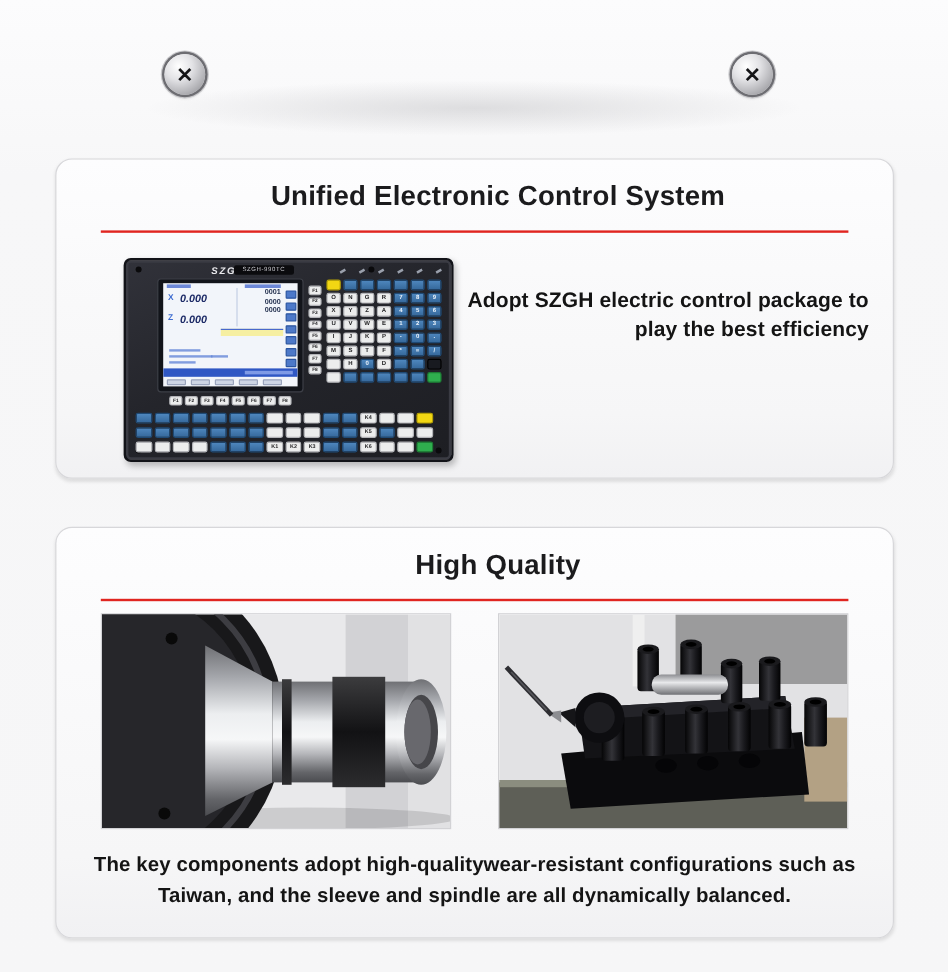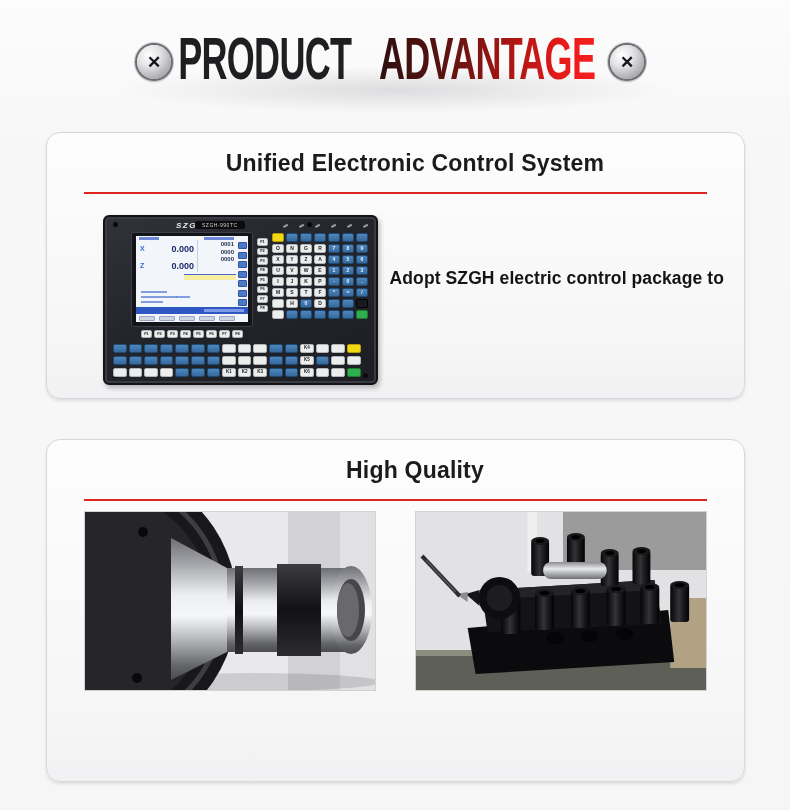--- a/index.html
+++ b/index.html
@@ -47,41 +47,41 @@
   .card1 { height: 267px; }
   .card2 { height: 343px; margin-top: 40px; }
   .card h2 {
     padding-top: 17px; text-align: center;
     font-size: 23px; font-weight: 700; color: #1b1b1d; letter-spacing: .2px; line-height: 27px; padding-left: 39px;
   }
   .red-line { height: 2px; background: #e02520; margin: 15px 37px 0 37px; }
   
   .card1-body { display: flex; margin-top: 21px; padding: 0 10px 0 56px; }
   .desc1 {
-    flex: 1; text-align: right; margin-top: 52px; padding-right: 10px;
+    flex: 1; text-align: right; margin-top: 24px; padding-right: 10px;
     font-size: 17.5px; font-weight: 700; color: #141414; line-height: 23.5px;
     letter-spacing: .1px;
   }
   
   .controller {
     position: relative; width: 275px; height: 170px; flex: none;
     background: linear-gradient(155deg, #31323a 0%, #24252b 45%, #1d1e23 100%);
     border: 2px solid #121318; border-radius: 6px;
     box-shadow: inset 0 0 0 2px #3a3b43, 2px 3px 5px rgba(0,0,0,.25);
   }
   .pscrew { position: absolute; width: 5px; height: 5px; border-radius: 50%; background: #0a0a0c; }
   .ps-tl{left:8px;top:5px}.ps-tr{right:64px;top:5px}.ps-bl{left:8px;bottom:5px}.ps-br{right:8px;bottom:5px}
   .brand { position: absolute; left: 34px; top: 4px; color: #e9e9ec; font-size: 8px; font-weight: bold; font-style: italic; letter-spacing: 1.5px; margin-left: 37px; }
   .model { position: absolute; left: 90px; top: 4px; background: #0b0b0e; color: #cfcfd4; font-size: 5px; line-height: 8px; padding: 0 7px; border-radius: 2px; letter-spacing: .5px; }
   .bezel { position: absolute; left: 26px; top: 15px; width: 122px; height: 95px; background: #12141a; border: 1px solid #3d3f47; border-radius: 3px; }
   .scr { position: absolute; left: 4px; top: 3px; width: 112px; height: 86px; background: #f2f5fa; overflow: hidden; }
   .tdash { position: absolute; top: 1px; height: 3px; background: #6d88d8; }
   .td-a{left:3px;width:20px}.td-b{right:14px;width:30px}
   .axl { position: absolute; color: #3d6bd0; font-size: 7px; font-weight: bold; }
-  .axv { position: absolute; width: 44px; text-align: right; color: #1c2a66; font-size: 9px; font-weight: bold; }
+  .axv { position: absolute; width: 44px; color: #1c2a66; font-size: 9px; font-weight: bold; font-style: italic; }
   .ax-x{left:4px;top:9px}.axv-x{left:14px;top:8px}
   .ax-z{left:4px;top:26px}.axv-z{left:14px;top:25px}
   .pcol { position: absolute; left: 66px; top: 5px; width: 32px; text-align: right; font-size: 6px; line-height: 7.5px; color: #23304f; font-weight: bold; }
   .vdiv { position: absolute; left: 61px; top: 4px; height: 32px; width: 1px; background: #c4cfe5; }
   .hl-y { position: absolute; left: 48px; top: 38px; right: 12px; height: 6px; background: #f6efa2; border-top: 1px solid #4868cc; }
   .bdash { position: absolute; height: 2px; background: #5b7fd6; opacity: .75; }
   .bd1{left:5px;top:55px;width:26px}.bd2{left:5px;top:60px;width:36px}.bd3{left:5px;top:65px;width:22px}.bd4{left:40px;top:60px;width:14px}
   .sbar { position: absolute; left: 0; bottom: 8px; width: 100%; height: 7px; background: #2f57c4; }
   .sbar-in { position: absolute; right: 4px; top: 2px; width: 40px; height: 3px; background: #7e9ae6; }
   .scrsoft { position: absolute; left: 3px; bottom: 1px; display: flex; gap: 4px; }
@@ -121,24 +121,20 @@
 </head>
 <body>
 
 <div class="page">
 
   <header class="hdr">
     <div class="hdr-shadow"></div>
     <div class="screw screw-left">
         <span>✕</span>
       </div>
-    <h1 class="hdr-title">
-      <span class="w1">PRODUCT</span>
-      <span class="w2">ADVANTAGE</span>
-    </h1>
     <div class="screw screw-right">
         <span>✕</span>
       </div>
   </header>
 
   <section class="card card1">
     <h2>Unified Electronic Control System</h2>
     <div class="red-line"></div>
     <div class="card1-body">
 
@@ -346,20 +342,21 @@
               <div class="key kc-w">K6</div>
               <div class="key kc-w"></div>
               <div class="key kc-w"></div>
               <div class="key kc-g"></div>
             </div>
           </div>
       </div>
 
       <div class="desc1">
         <div>Adopt SZGH electric control package to</div>
+        <div>play the best efficiency</div>
       </div>
     </div>
   </section>
 
   <section class="card card2">
     <h2>High Quality</h2>
     <div class="red-line"></div>
 
     <div class="photos">
       <div class="photo">
@@ -462,15 +459,19 @@
           <circle cx="84" cy="86" r="21" fill="#0d0d10"></circle>
           <circle cx="84" cy="86" r="13" fill="#1d1d21"></circle>
           <polygon points="64,78 50,82 64,94" fill="#151518"></polygon>
           <polygon points="52,80 40,82 52,90" fill="#8c8d91"></polygon>
           <path d="M44,84 L6,44" stroke="#2e2e32" stroke-width="4" fill="none"></path>
           <path d="M40,80 L10,48" stroke="#55555a" stroke-width="1.5" fill="none"></path>
         </svg>
       </div>
     </div>
 
+    <div class="desc2">
+      <div>The key components adopt high-qualitywear-resistant configurations such as</div>
+      <div>Taiwan, and the sleeve and spindle are all dynamically balanced.</div>
+    </div>
   </section>
 
 </div>
 
 </body></html>

